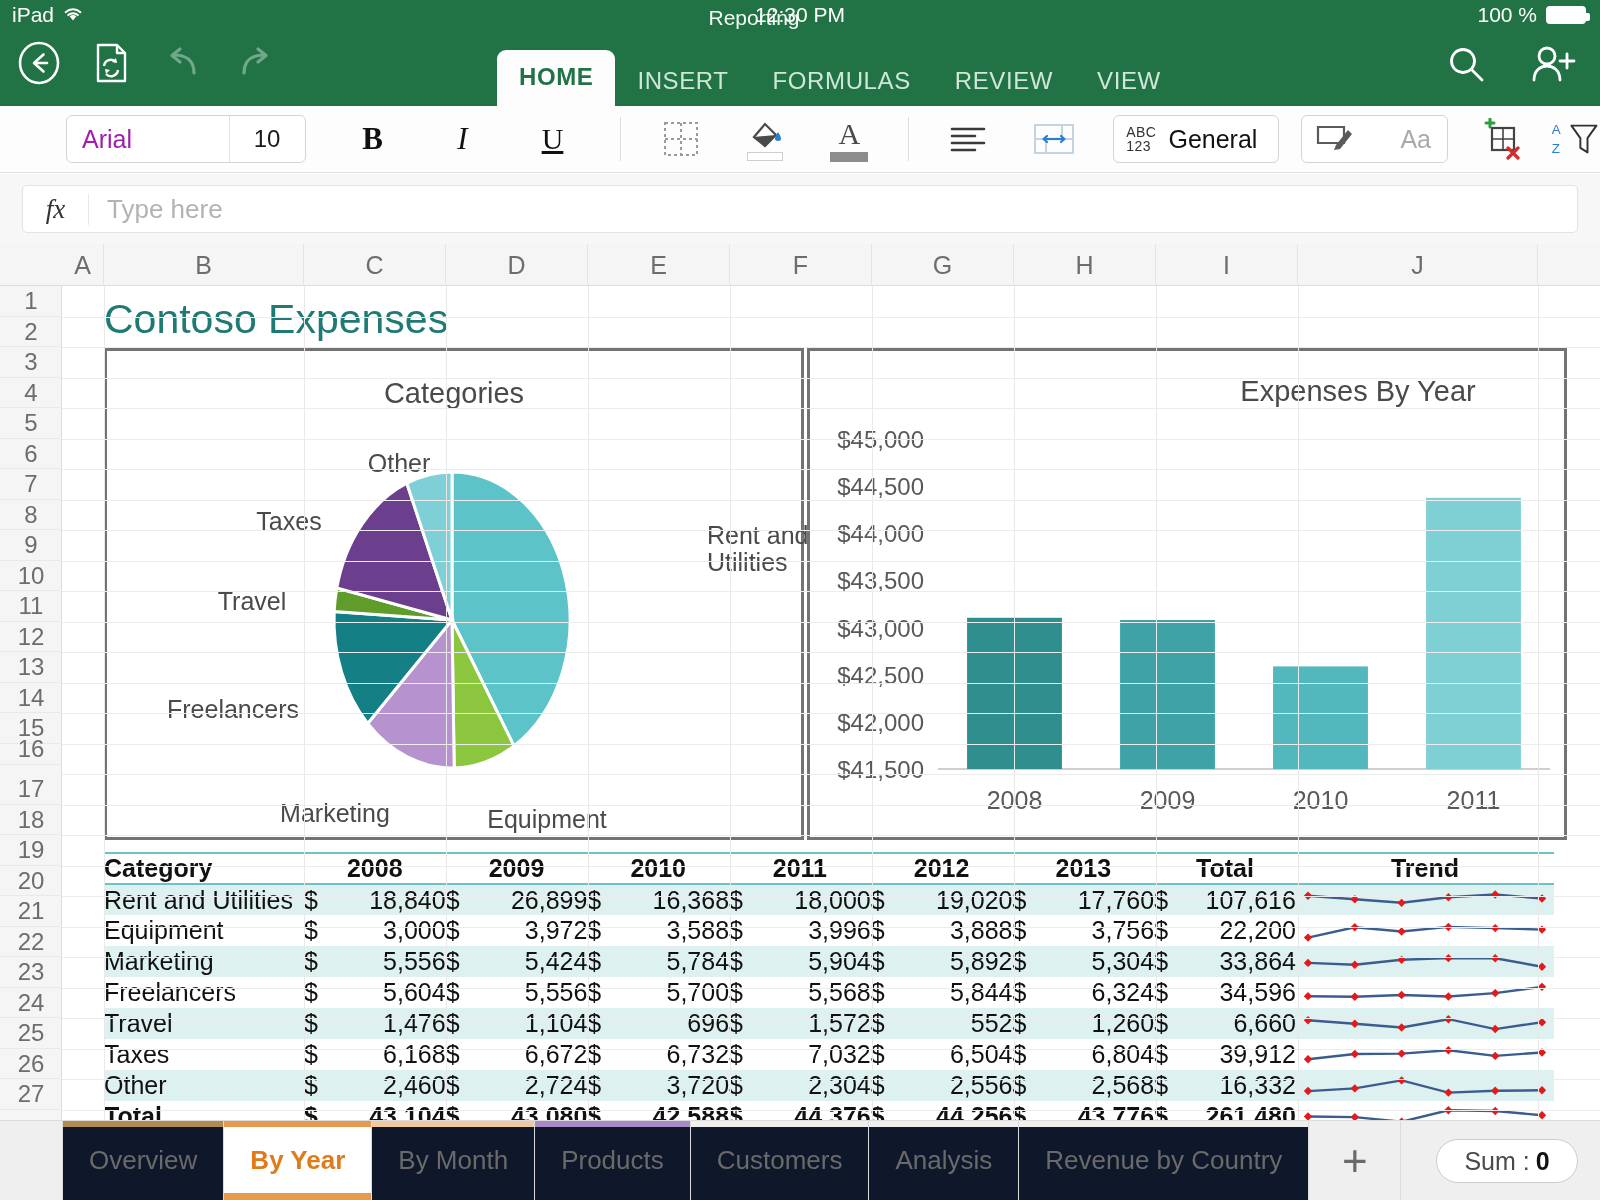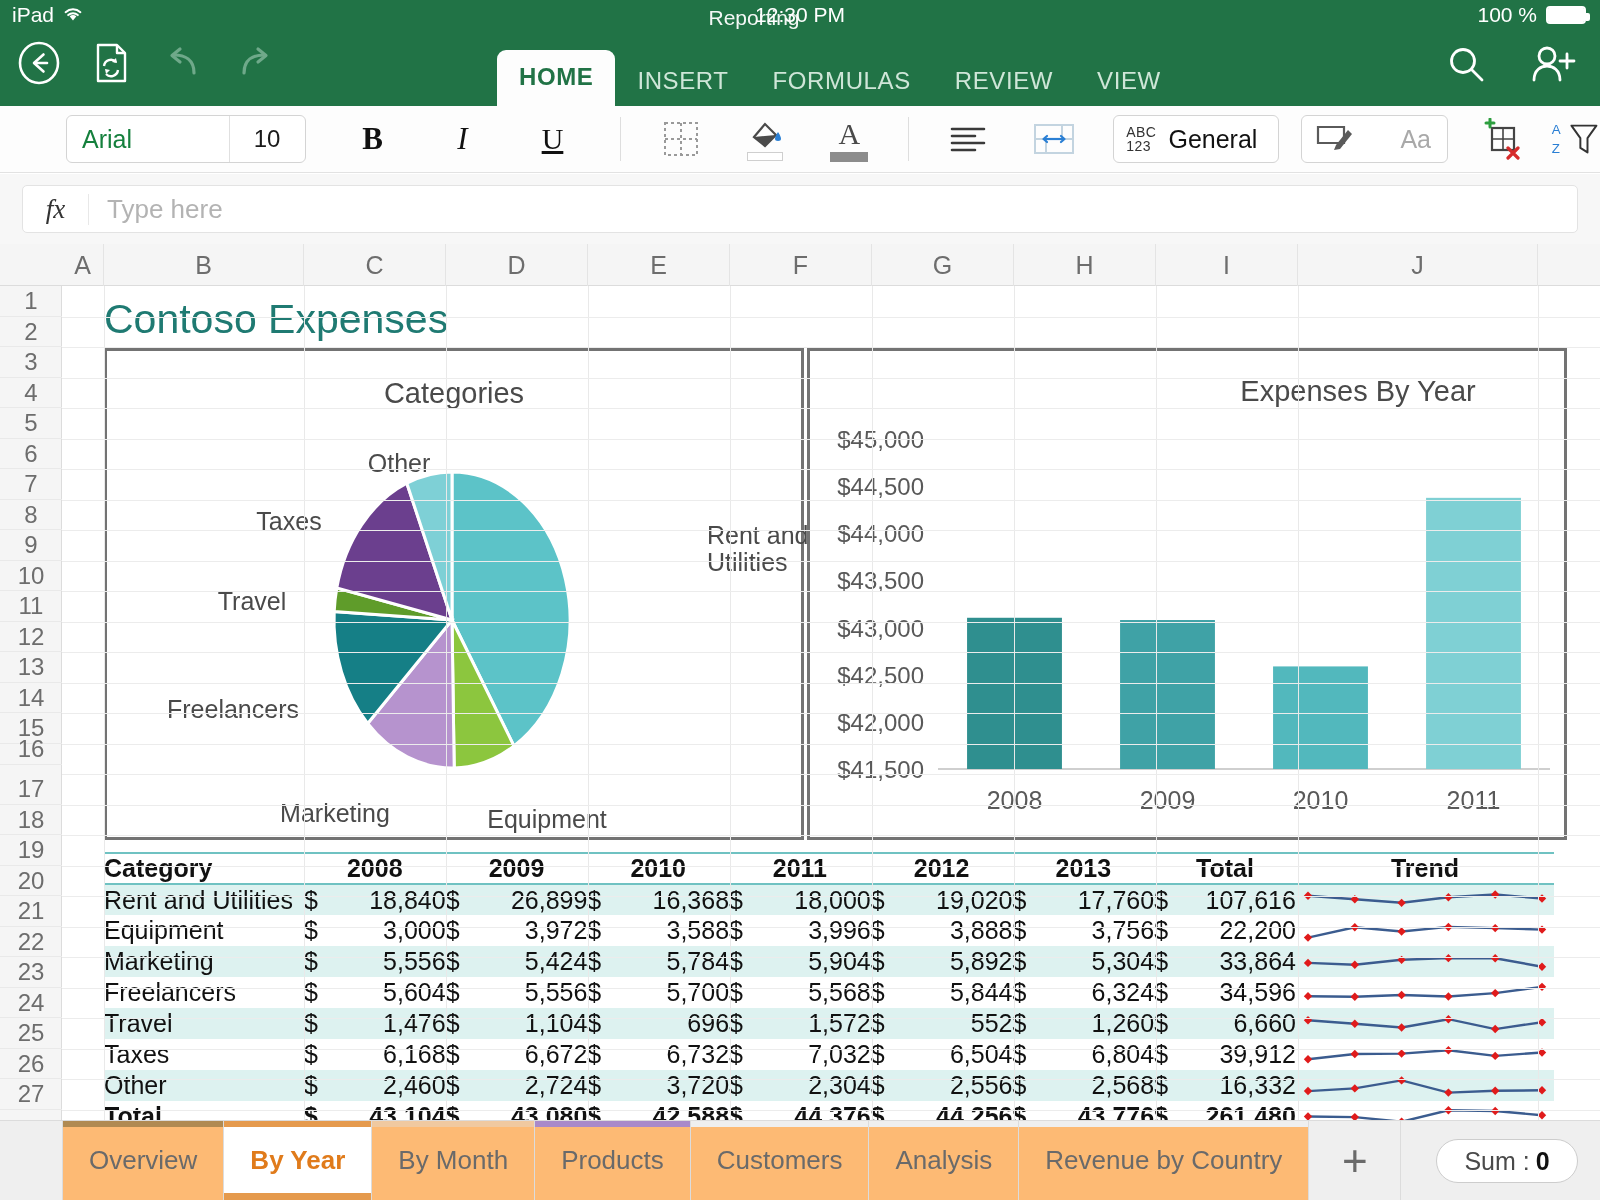--- a/index.html
+++ b/index.html
@@ -57,21 +57,21 @@
   .ribbon {
     position: absolute; top: 106px; left: 0; width: 1600px; height: 67px;
     background: #fdfdfd; border-bottom: 1px solid #e2e2e2;
     display: flex; align-items: center;
   }
   .fontbox {
     margin-left: 66px; width: 290px; height: 48px;
     border: 1px solid #d4d4d4; border-radius: 6px; background: #fff;
     display: flex; align-items: center;
   }
-  .fontname { flex: 1; padding-left: 15px; font-size: 25px; color: #15803d; }
+  .fontname { flex: 1; padding-left: 15px; font-size: 25px; color: #a21caf; }
   .fontsize {
     width: 76px; height: 100%; border-left: 1px solid #e0e0e0;
     display: flex; align-items: center; justify-content: center; font-size: 24px; color: #1a1a1a;
   }
   .rb-btn { height: 50px; min-width: 50px; display: flex; align-items: center; justify-content: center; cursor: pointer; }
   .rb-b { font-size: 31px; font-weight: bold; color: #111; font-family: "Liberation Serif", serif; }
   .rb-i { font-size: 31px; font-style: italic; color: #111; font-family: "Liberation Serif", serif; }
   .rb-u { font-size: 30px; color: #111; text-decoration: underline; font-family: "Liberation Serif", serif; }
   .divider { width: 1px; height: 44px; background: #dedede; }
   .numfmt {
@@ -151,21 +151,21 @@
 
   
   .tabbar {
     position: absolute; bottom: 0; left: 0; width: 1600px; height: 80px;
     background: #efefef; border-top: 1px solid #dcdcdc;
     display: flex; align-items: stretch;
   }
   .stab {
     min-width: 128px; padding: 0 26px; display: flex; align-items: center; justify-content: center;
     font-size: 26px; color: #6a6a6a; border-right: 1px solid #dcdcdc; cursor: pointer;
-    position: relative; background: #fdba74;
+    position: relative; background: #0f172a;
   }
   .stab:first-child { margin-left: 62px; border-left: 1px solid #dcdcdc; }
   .stab.active { background: #fff; color: #e07b1b; font-weight: bold; }
   .stab.active::after {
     content: ""; position: absolute; left: 0; right: 0; bottom: 0; height: 7px; background: #e59a4d;
   }
   .tab-plus { width: 92px; display: flex; align-items: center; justify-content: center;
     font-size: 44px; color: #6a6a6a; border-right: 1px solid #dcdcdc; cursor: pointer; }
   .sumbox {
     position: absolute; right: 22px; top: 18px; height: 44px; min-width: 142px;

